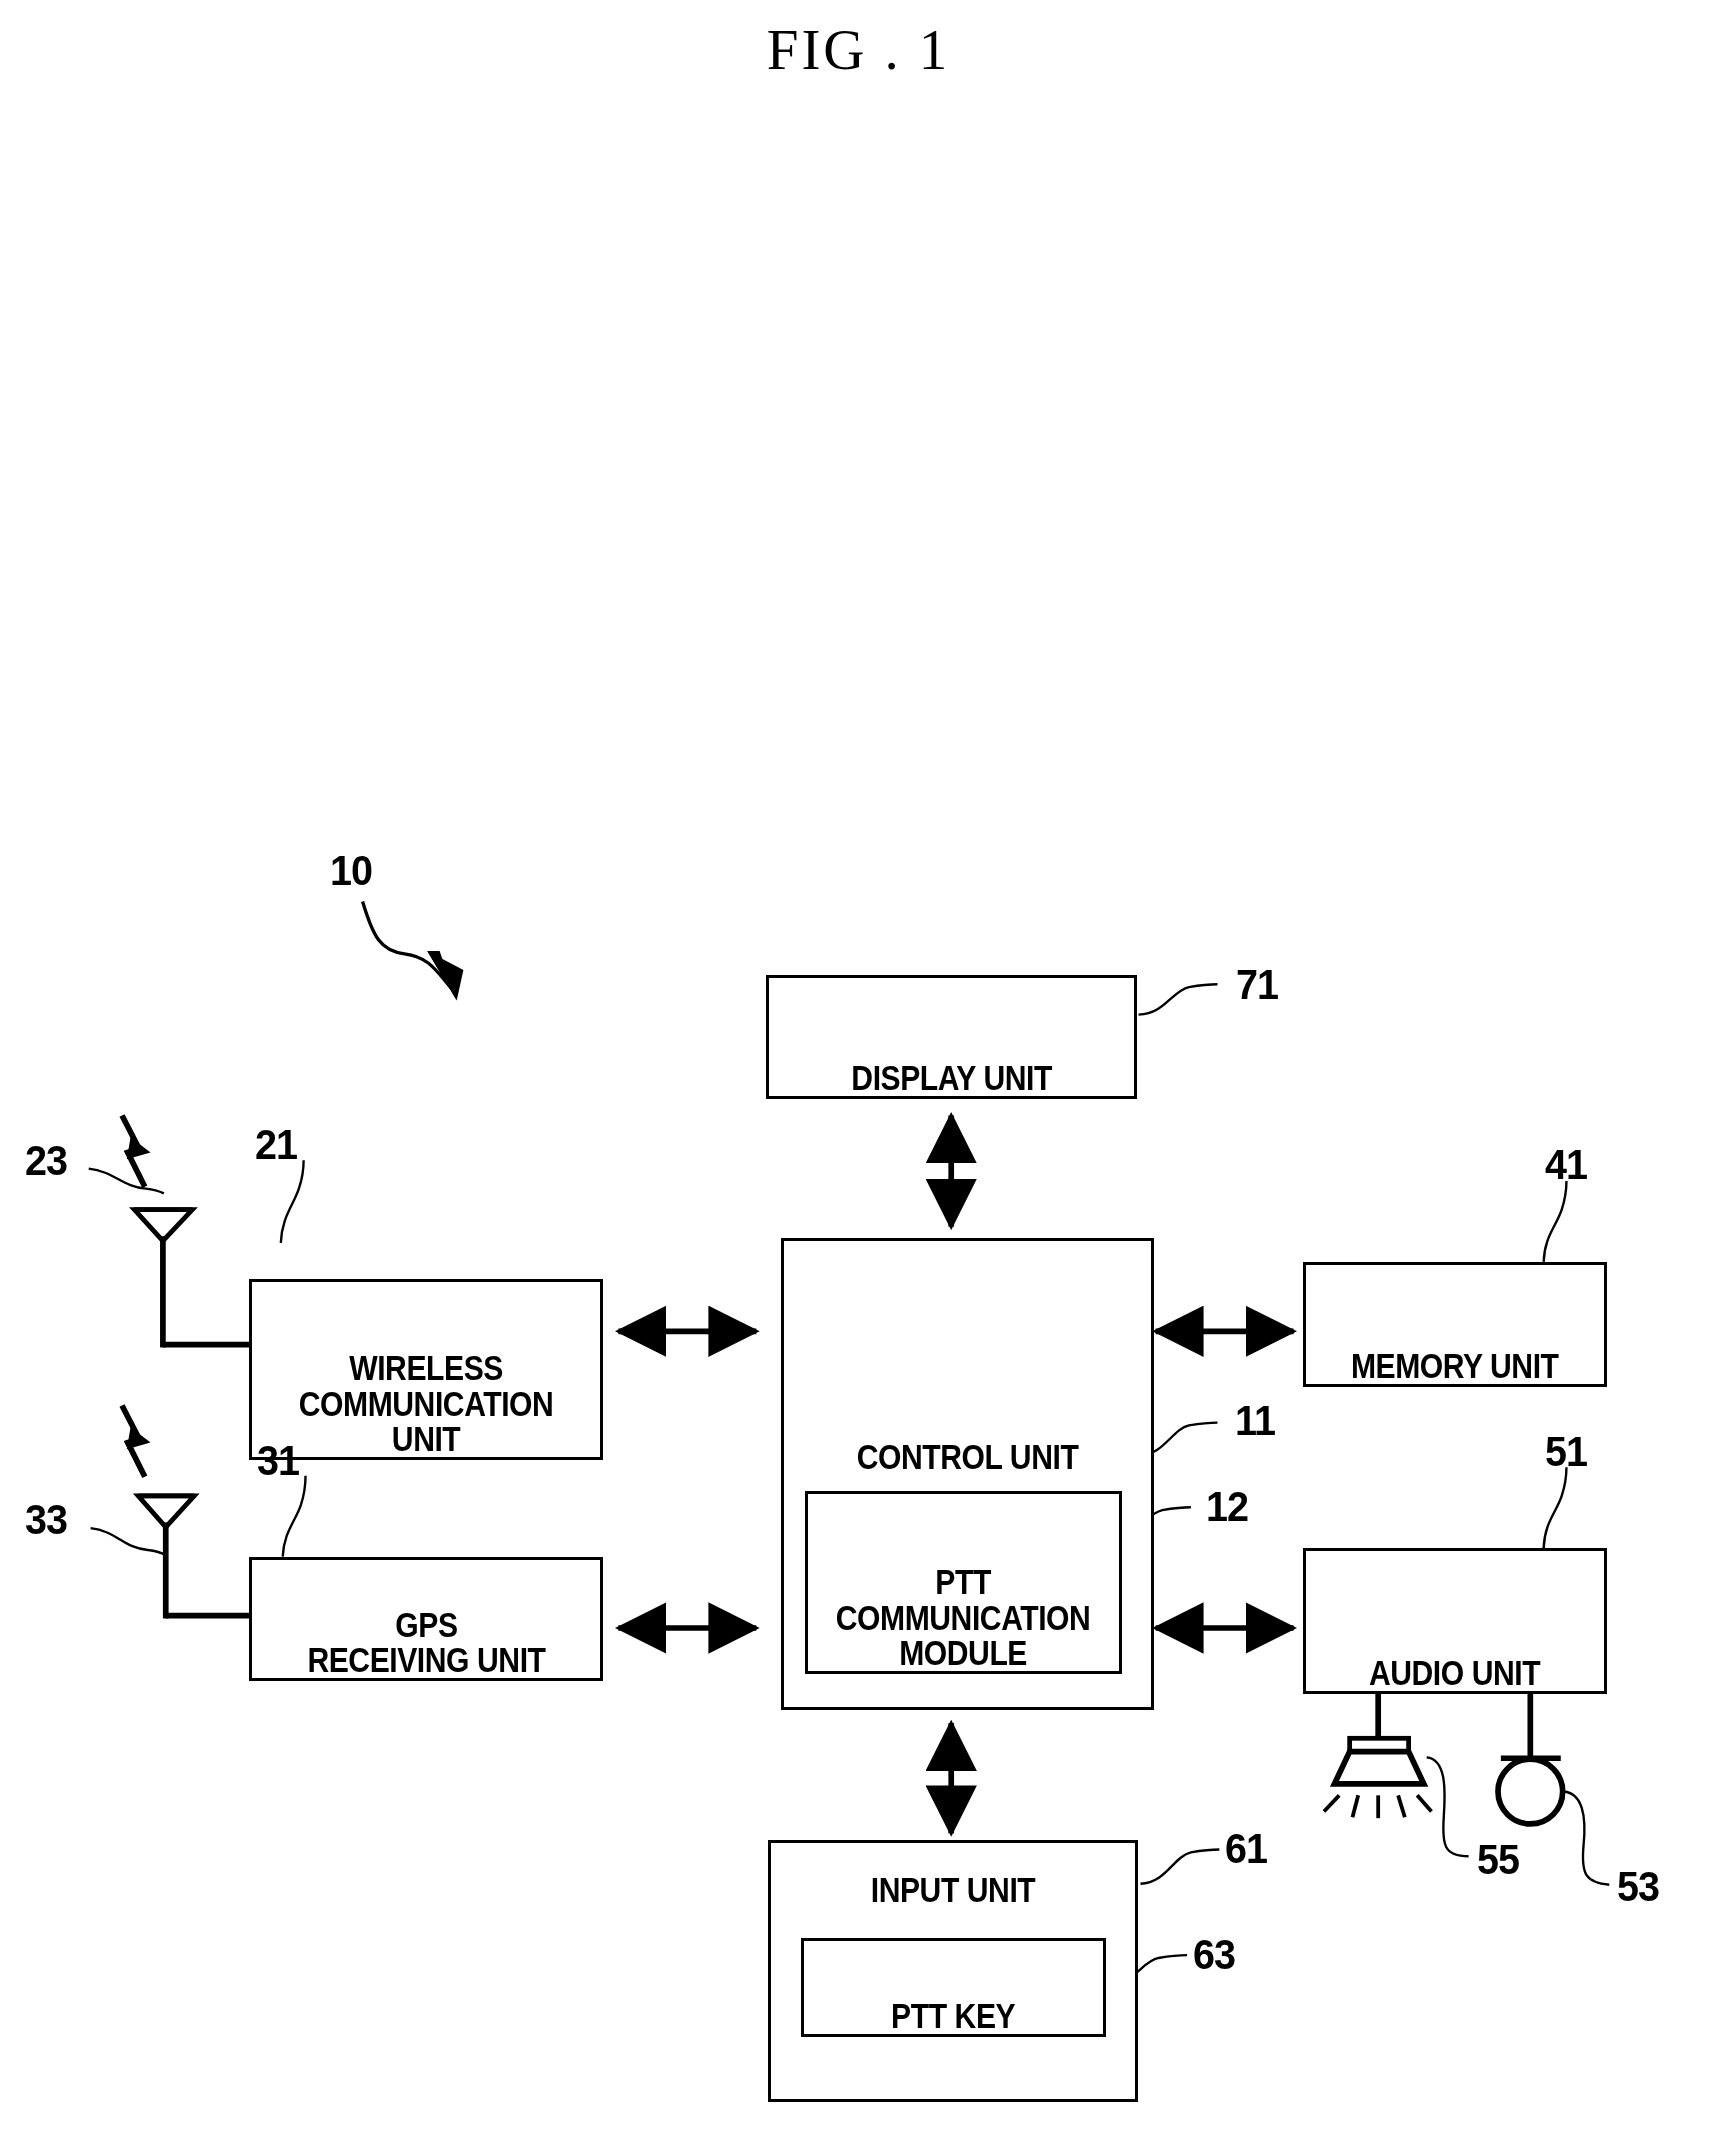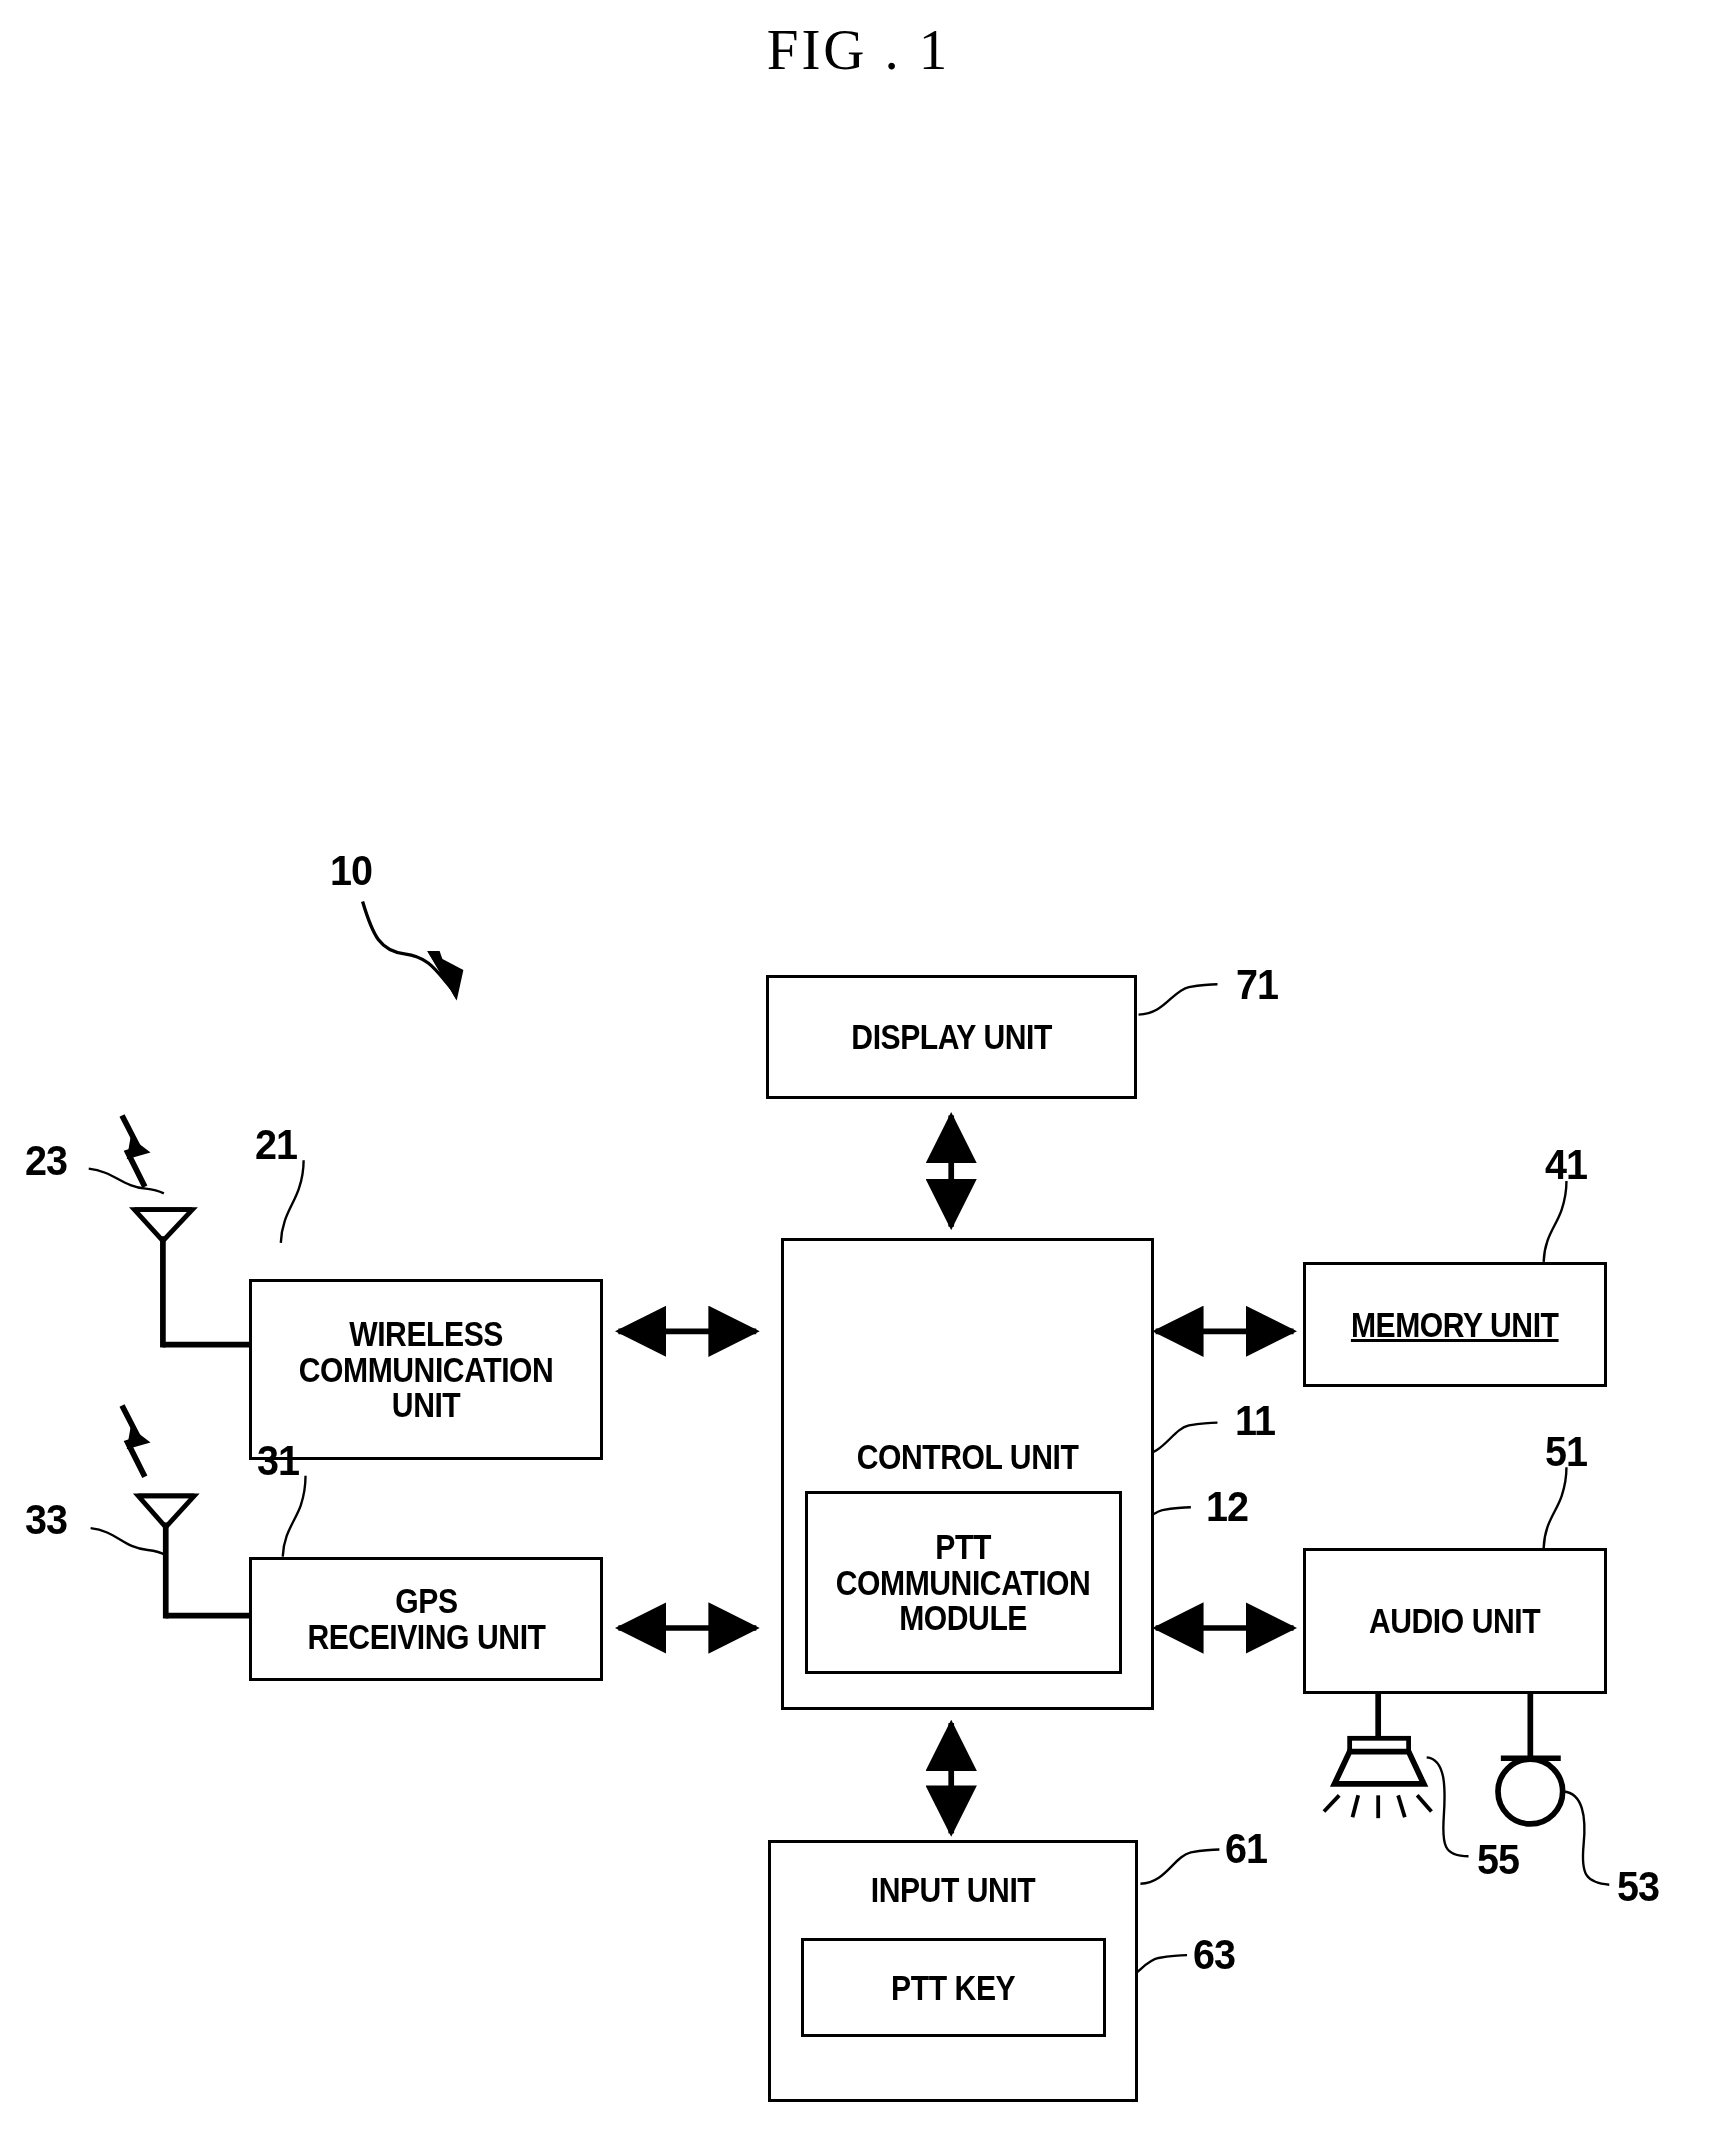--- a/index.html
+++ b/index.html
@@ -32,21 +32,21 @@
     color: #000;
   }
 
   
   .blk {
     position: absolute;
     box-sizing: border-box;
     border: 3.8px solid #000;
     background: #ffffff;
     display: flex;
-    align-items: center;
+    align-items: flex-end;
     justify-content: center;
     text-align: center;
   }
   .blk::after {
     content: "";
     position: absolute;
     left: 7.6px;
     right: -8.6px;
     bottom: -8.6px;
     top: 7.6px;
@@ -207,21 +207,21 @@
   <div class="blk" style="left:766px; top:1238px; width:373px; height:472px; display:block;margin-left:15px;">
     <span class="blk-label" style="display:block; position:absolute; left:0; right:0; top:198px;">CONTROL UNIT</span>
   </div>
 
   <div class="blk" style="left:805px; top:1491px; width:317px; height:183px;">
     <span class="blk-label">PTT
 COMMUNICATION
 MODULE</span>
   </div>
 
-  <div class="blk" style="left:1303px; top:1262px; width:304px; height:125px;text-decoration:underline;">
+  <div class="blk" style="left:1303px; top:1262px; width:304px; height:125px;">
     <span class="blk-label">MEMORY UNIT</span>
   </div>
 
   <div class="blk" style="left:1303px; top:1548px; width:304px; height:146px;">
     <span class="blk-label">AUDIO UNIT</span>
   </div>
 
   <div class="blk" style="left:768px; top:1840px; width:370px; height:262px; display:block;">
     <span class="blk-label" style="display:block; position:absolute; left:0; right:0; top:28.5px;">INPUT UNIT</span>
   </div>

